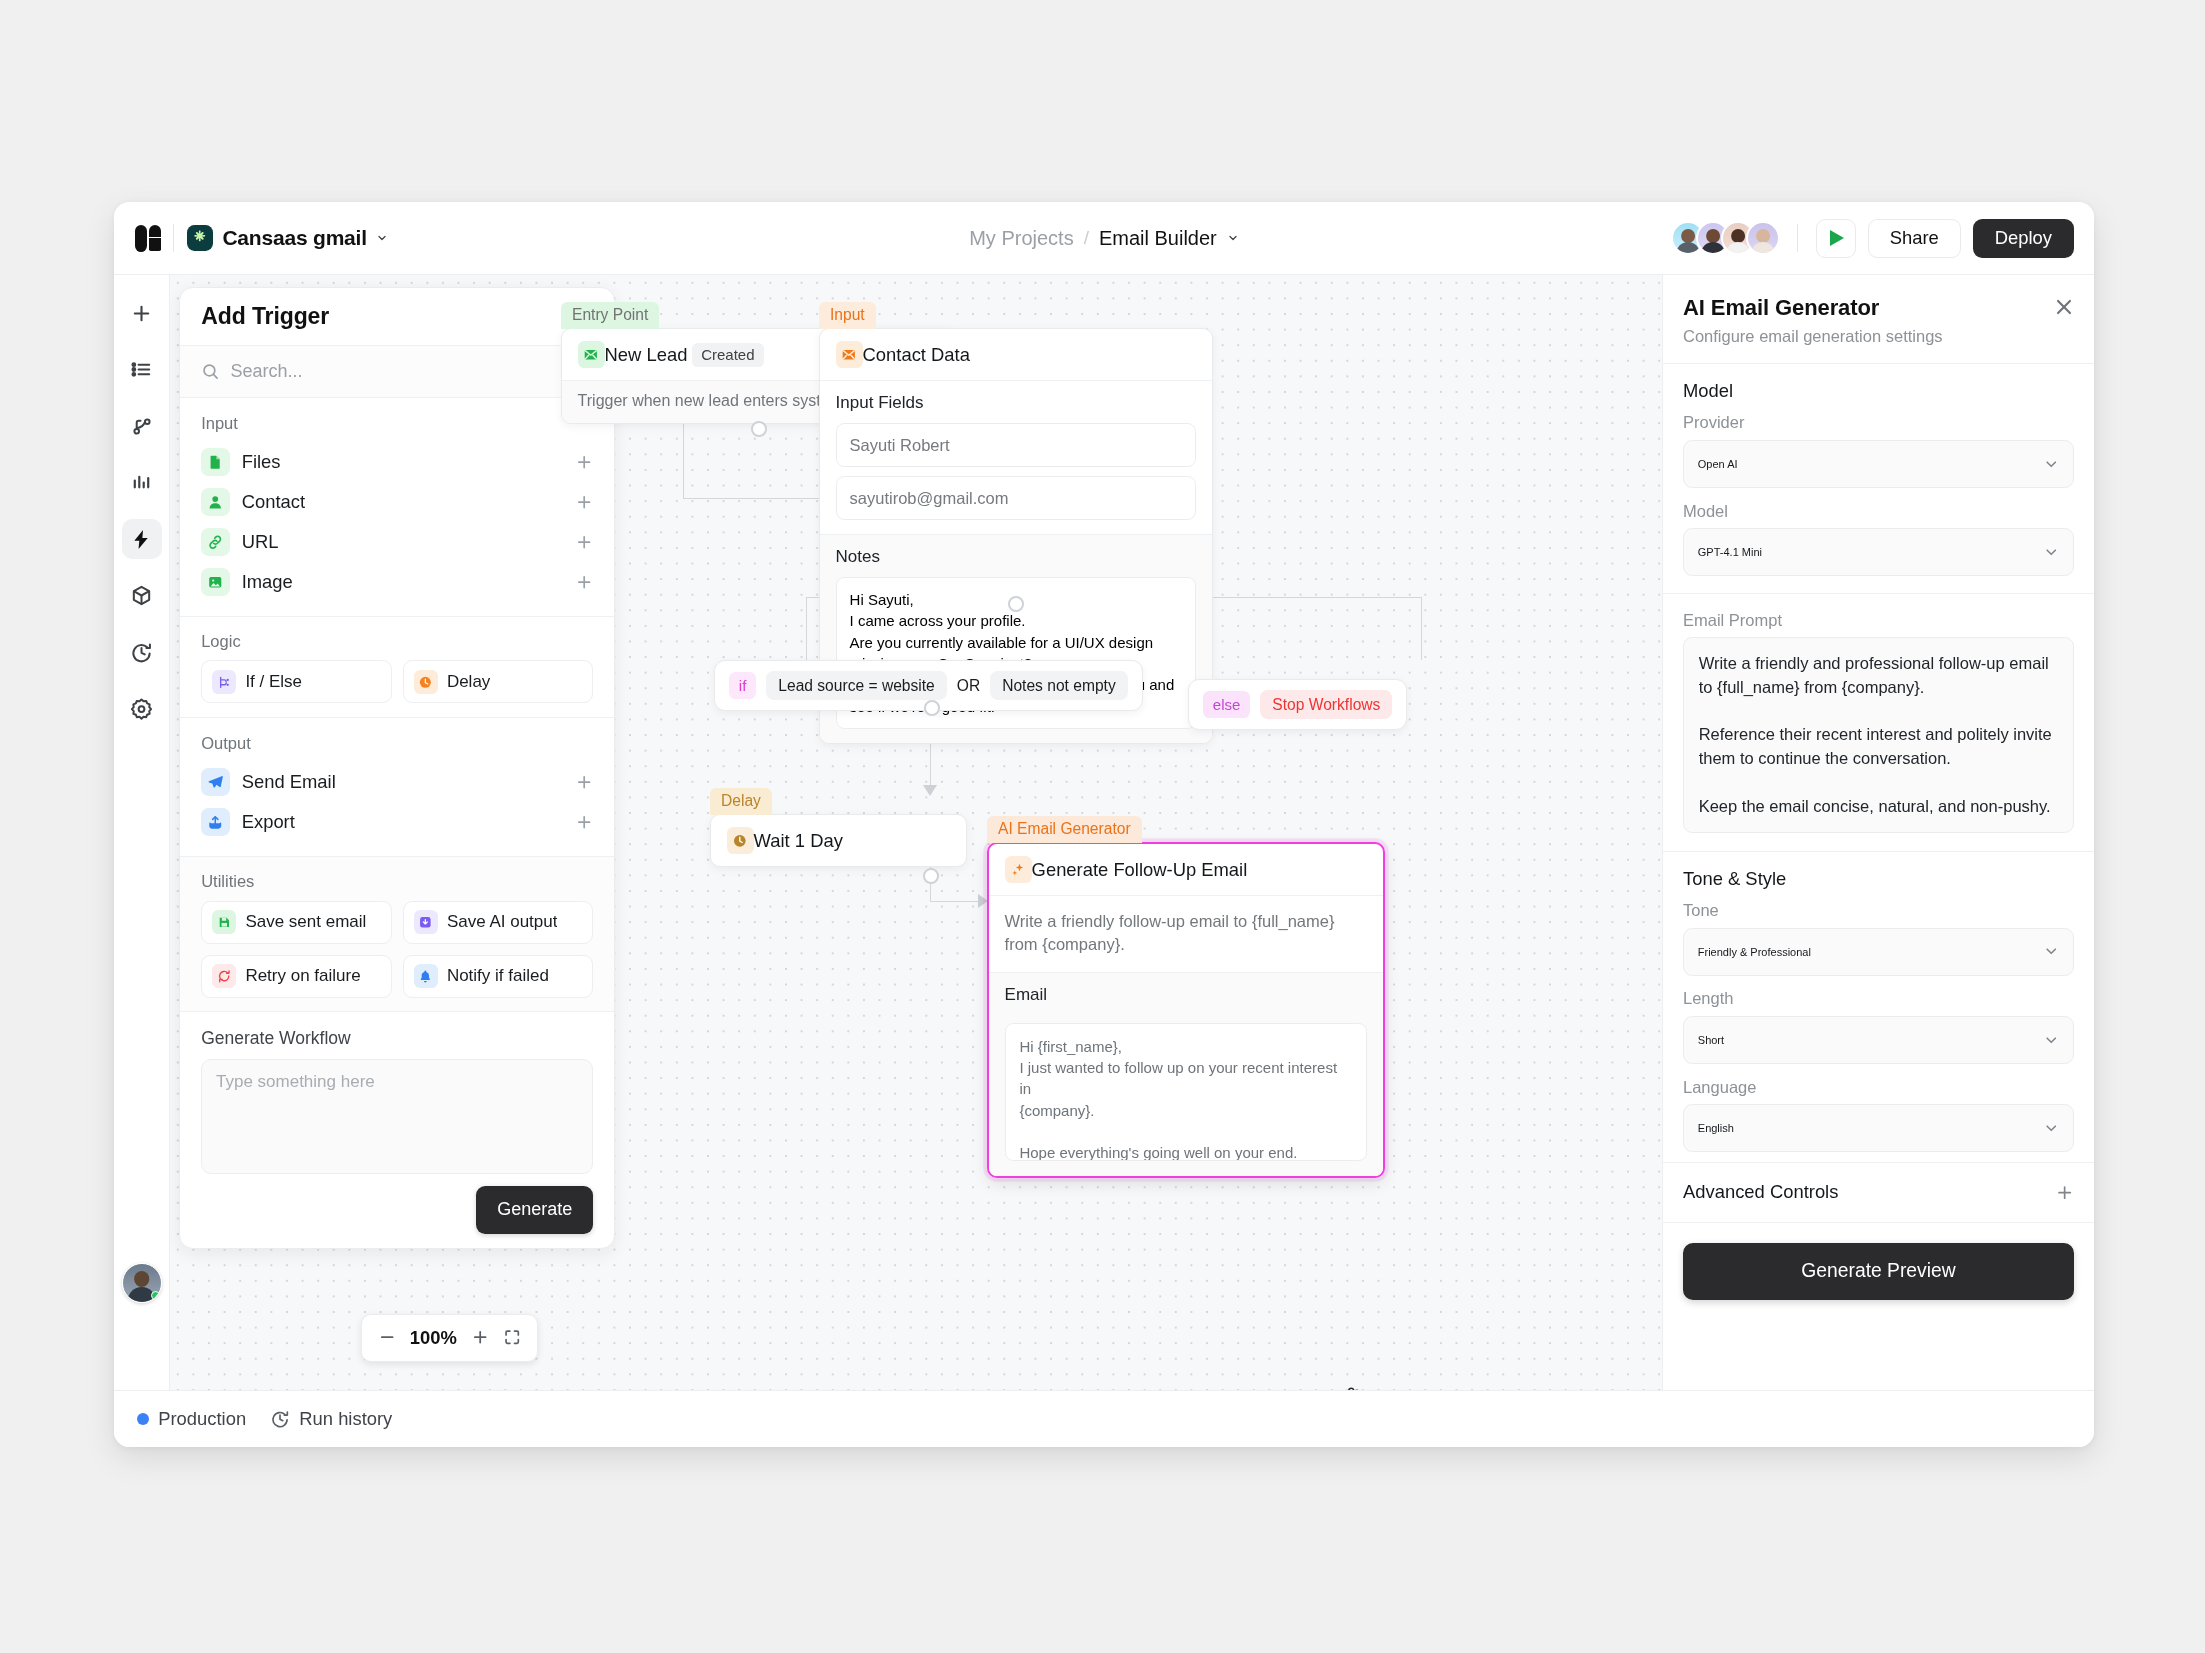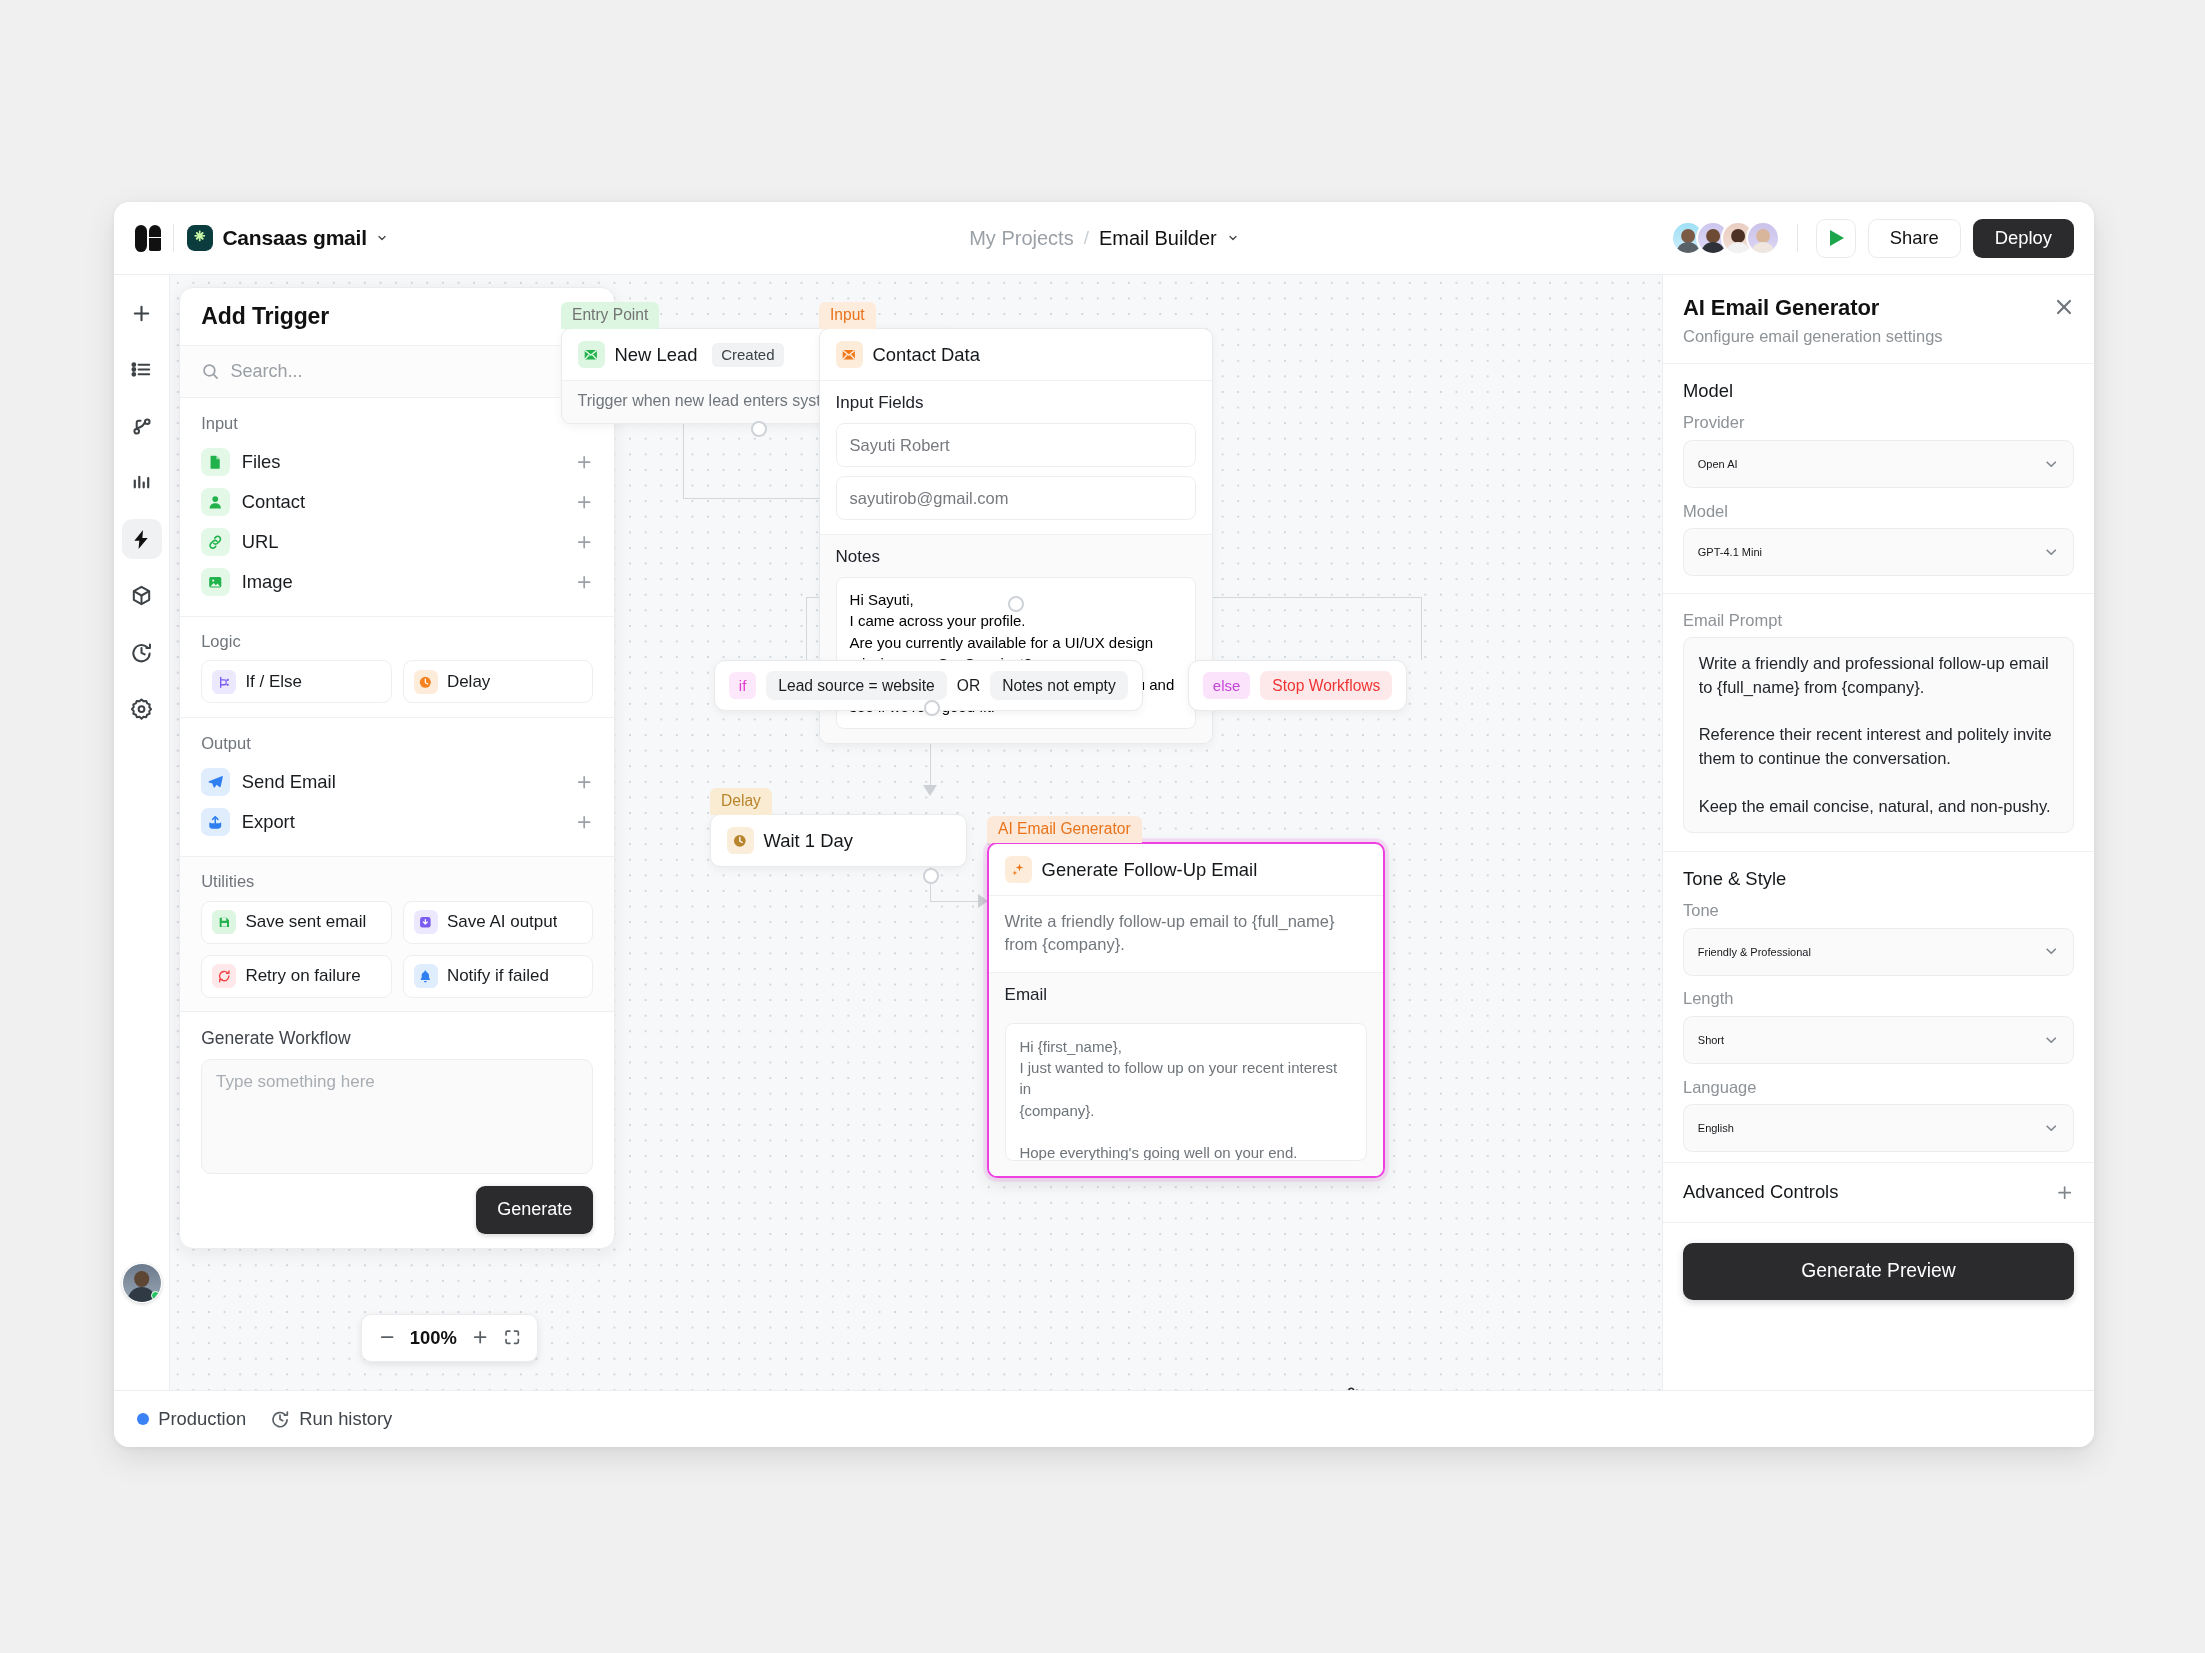--- a/index.html
+++ b/index.html
@@ -197,21 +197,21 @@
   .tag-green{background:#dcf6e2;color:#737373;}
   .tag-orange{background:#fdebdc;color:#e8731b;}
   .tag-amber{background:#faecd2;color:#b8842c;}
   .tag-aiorange{background:#fde9d9;color:#e8731b;}
 
   .node{
     background:#fff;border:0.9px solid #e9eaec;border-radius:10px;
     box-shadow:0 2.3px 9.2px rgba(16,22,30,.05);overflow:hidden;
   }
   .node-head{
-    display:flex;align-items:center;gap:10px;padding:12px 15.6px;
+    display:flex;align-items:center;padding:12px 15.6px;
   }
   .node-ic{width:27px;height:27px;border-radius:6.4px;flex:0 0 27px;display:flex;align-items:center;justify-content:center;}
   .node-ic svg{width:15.6px;height:15.6px;}
   .node-title{font-size:18.4px;color:#15181b;font-weight:500;}
   .badge-created{
     font-size:15px;color:#3d4246;background:#f1f2f3;border-radius:5.5px;padding:3.7px 9.2px;margin-left:4.6px;
   }
   .node-sub{
     padding:11px 15.6px 13px;border-top:0.9px solid #eff0f1;
     font-size:16px;color:#6f757b;background:#fafafb;
@@ -731,21 +731,21 @@
       <div class="node-wrap" style="left:544px;top:385px;">
         <div class="cond-node">
           <span class="kw-if">if</span>
           <span class="cond-chip">Lead source = website</span>
           <span class="cond-or">OR</span>
           <span class="cond-chip">Notes not empty</span>
         </div>
         <div class="port" style="left:210px;top:40px;"></div>
       </div>
 
-      <div class="node-wrap" style="left:1018px;top:385px;">
+      <div class="node-wrap" style="left:1018px;top:404px;">
         <div class="cond-node">
           <span class="kw-else">else</span>
           <span class="chip-stop">Stop Workflows</span>
         </div>
       </div>
 
       <div class="node-wrap" style="left:540px;top:512px;width:257px;">
         <span class="node-tag tag-amber">Delay</span>
         <div class="node">
           <div class="node-head">

